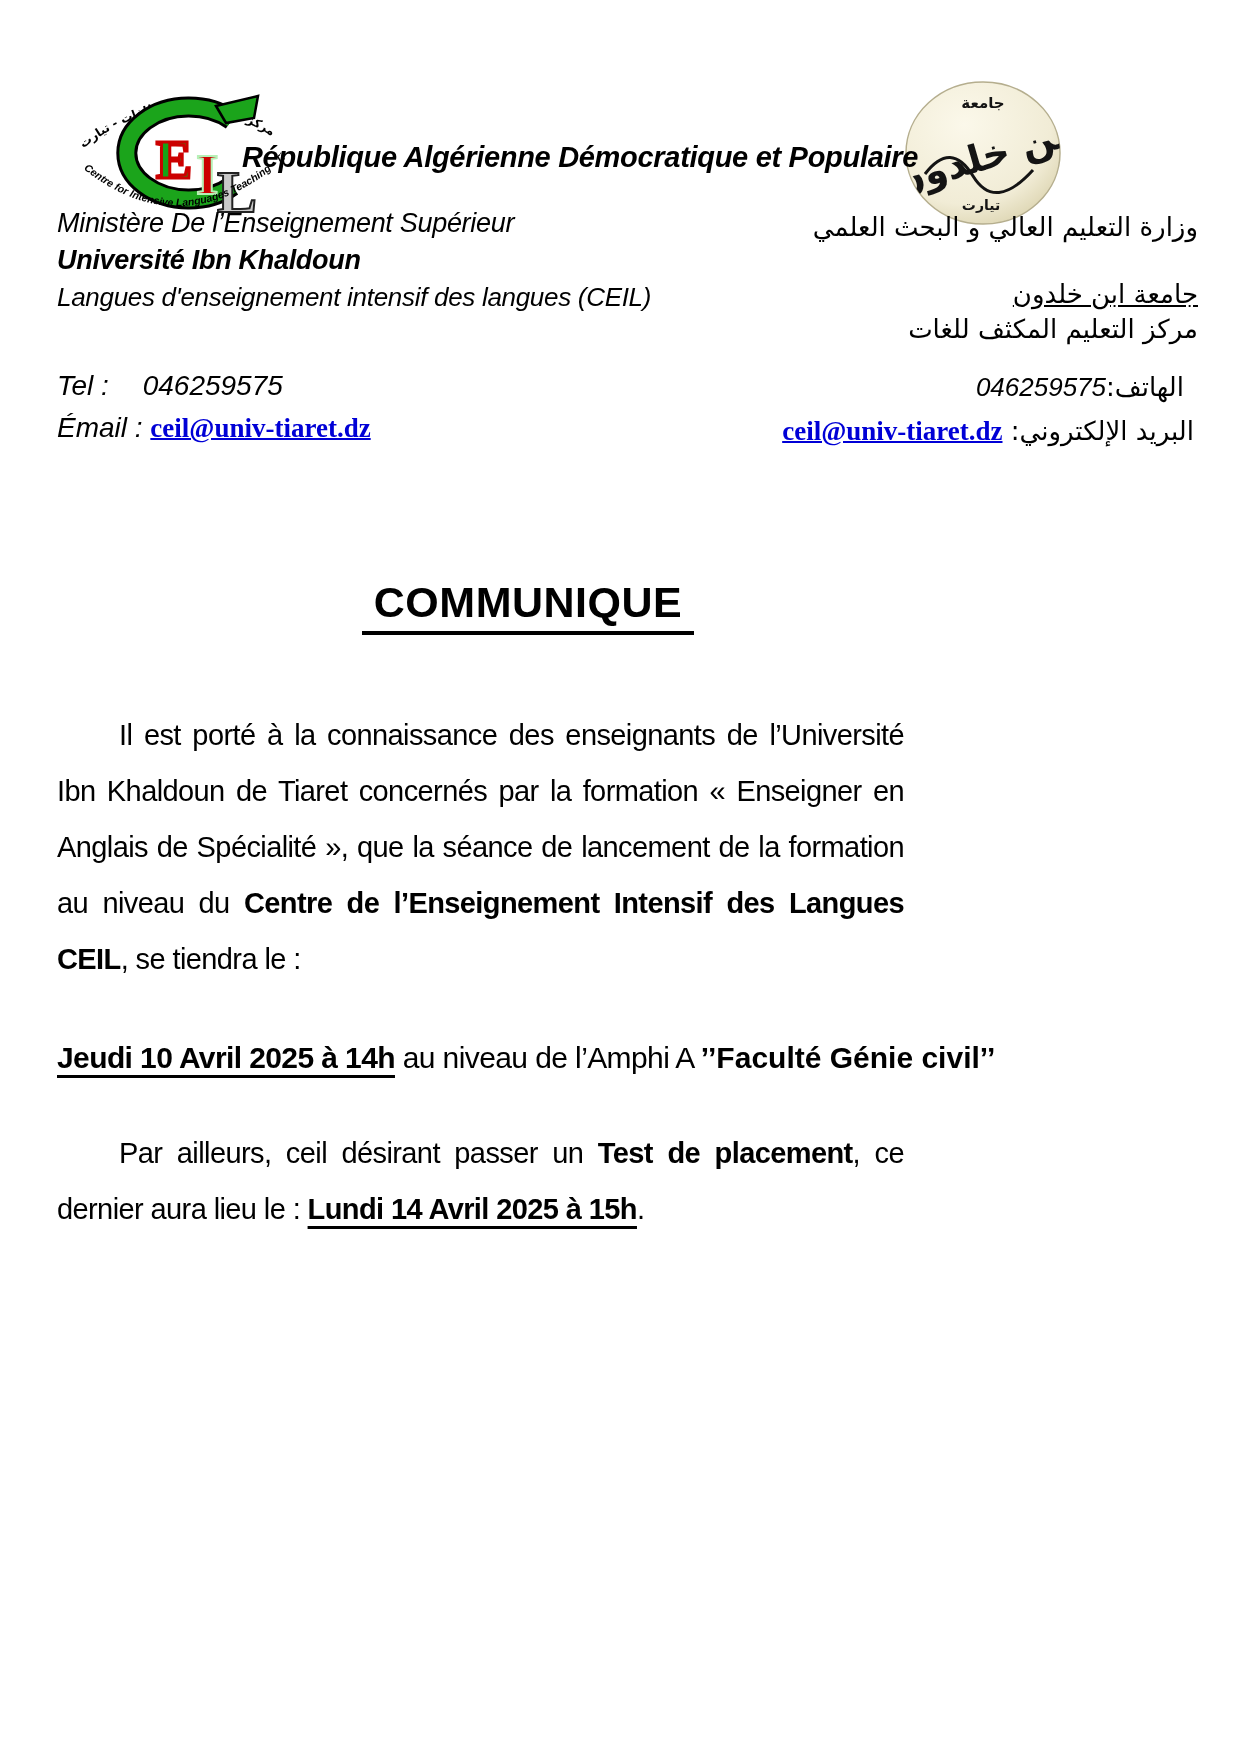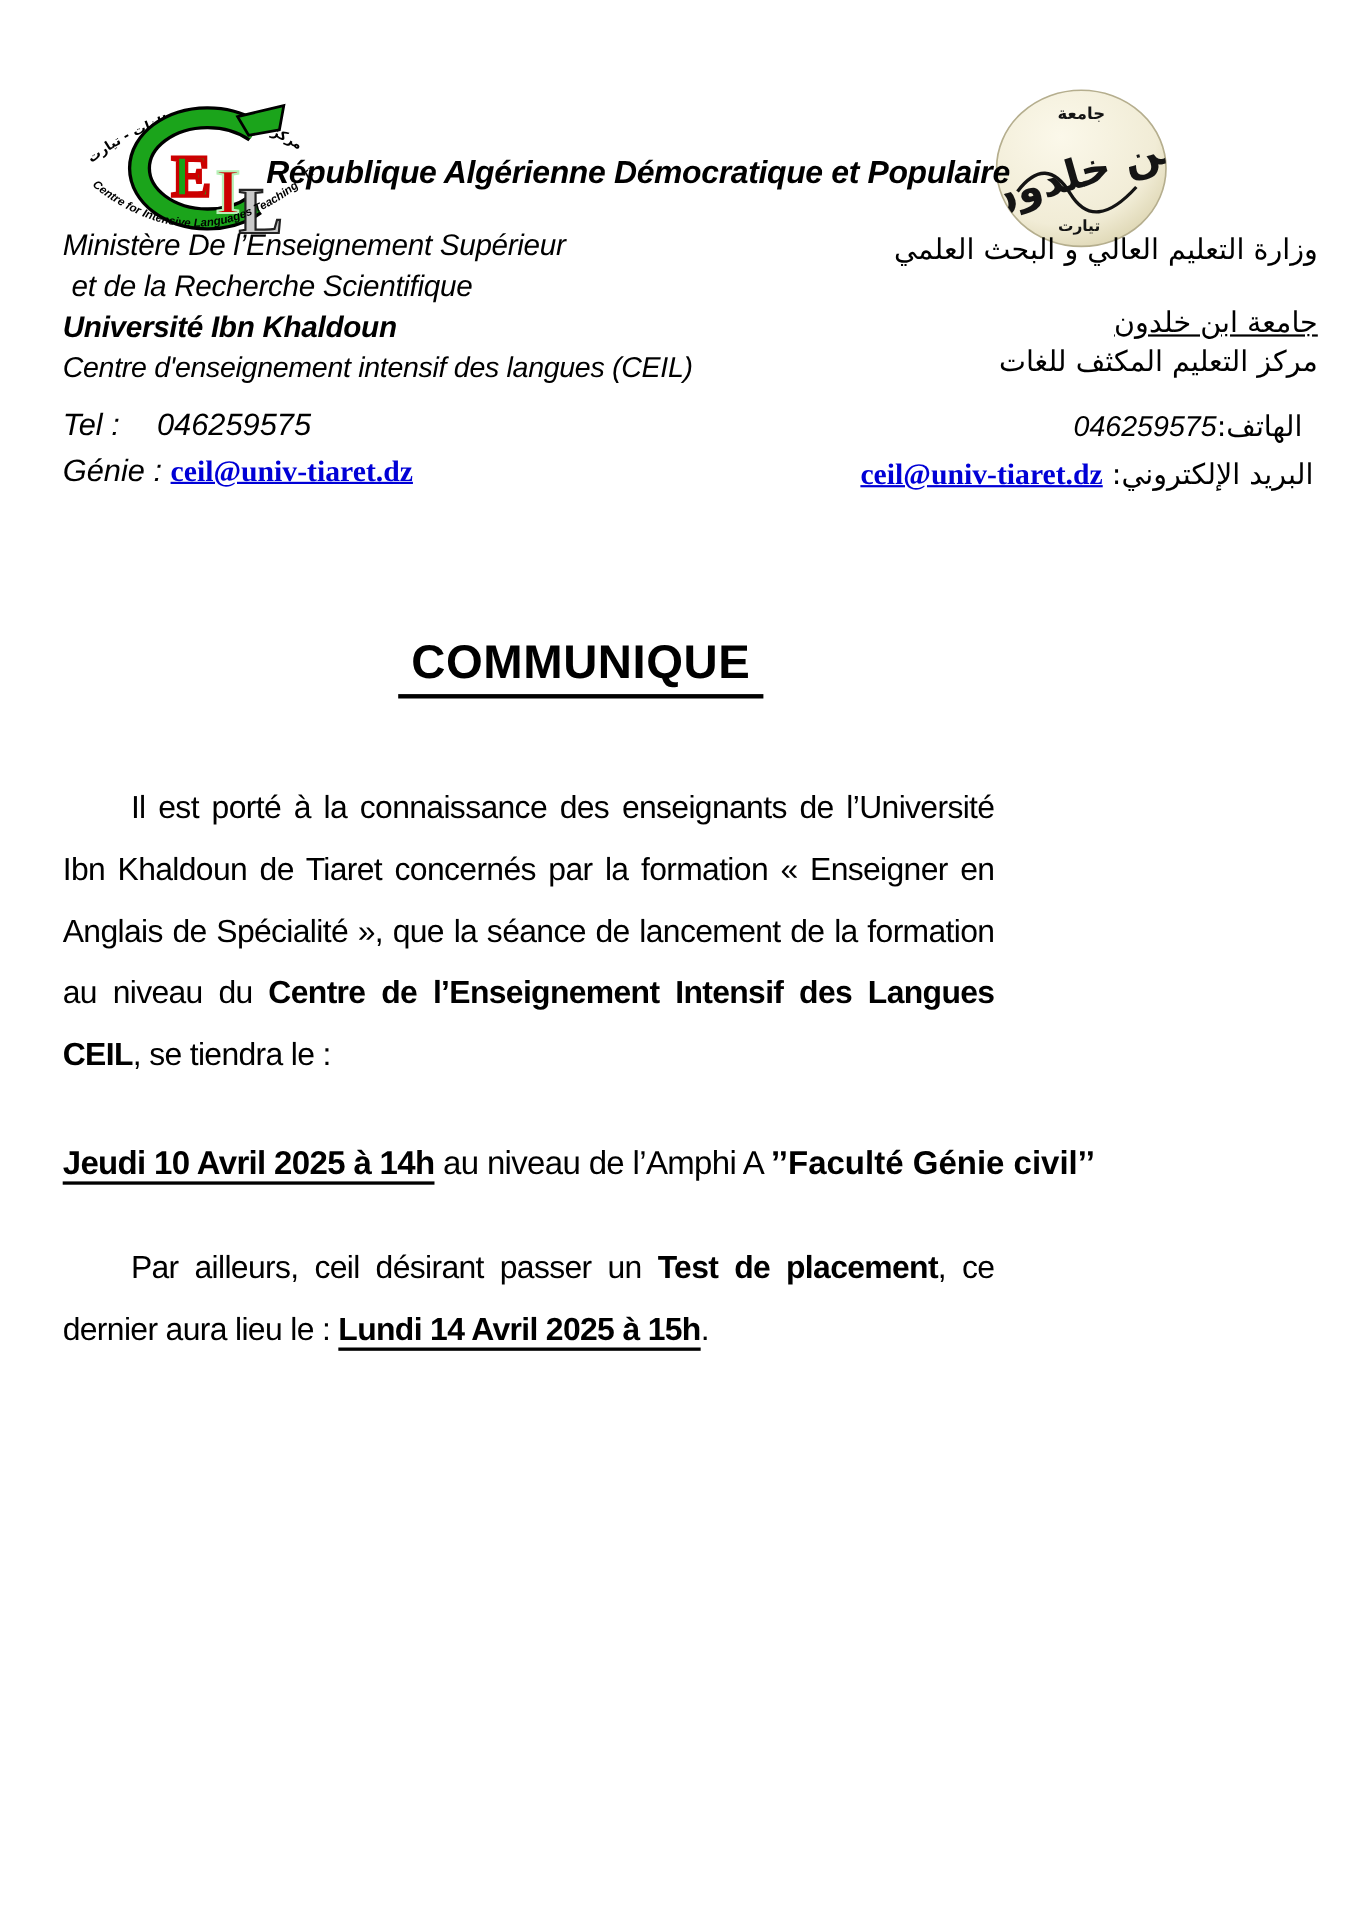--- a/index.html
+++ b/index.html
@@ -82,41 +82,40 @@
         <text x="84" y="92" font-size="38" font-weight="bold" text-anchor="middle" transform="rotate(-16 80 80)">ابن خلدون</text>
         <text x="78" y="132" font-size="14" font-weight="bold" text-anchor="middle">تيارت</text>
         <path d="M22,96 Q48,62 70,98 T130,92" stroke="#141414" stroke-width="3" fill="none"></path>
       </g>
     </svg>
 
     <div class="abs republic-fr">République Algérienne Démocratique et Populaire</div>
 
     <div class="abs left-block">
       <div class="l1">Ministère De l’Enseignement Supérieur</div>
-      <div class="l2">et de la Recherche Scientifique</div>
       <div class="l3 b">Université Ibn Khaldoun</div>
-      <div class="l4">Centre d'enseignement intensif des langues (CEIL)</div>
+      <div class="l4">Langues d'enseignement intensif des langues (CEIL)</div>
     </div>
 
     <div class="abs right-block ar">
       <div>وزارة التعليم العالي و البحث العلمي</div>
       <div class="gap">جامعة ابن خلدون</div>
       <div>مركز التعليم المكثف للغات</div>
     </div>
 
     <div class="abs tel-left">
       <span>Tel :</span>
       <span class="num">046259575</span>
     </div>
     <div class="abs tel-right ar">
       <span>الهاتف:</span><span class="num">046259575</span>
     </div>
 
     <div class="abs email-left">
-      <span class="it">Génie :</span>
+      <span class="it">Émail :</span>
       <a class="maillink" href="#">ceil@univ-tiaret.dz</a>
     </div>
     <div class="abs email-right ar">
       <span>البريد الإلكتروني:</span>
       <a class="maillink" href="#" style="margin-left:6px;">ceil@univ-tiaret.dz</a>
     </div>
   </div>
 
   <div style="position:absolute;left:0;top:520px;width:1056px;">
 

